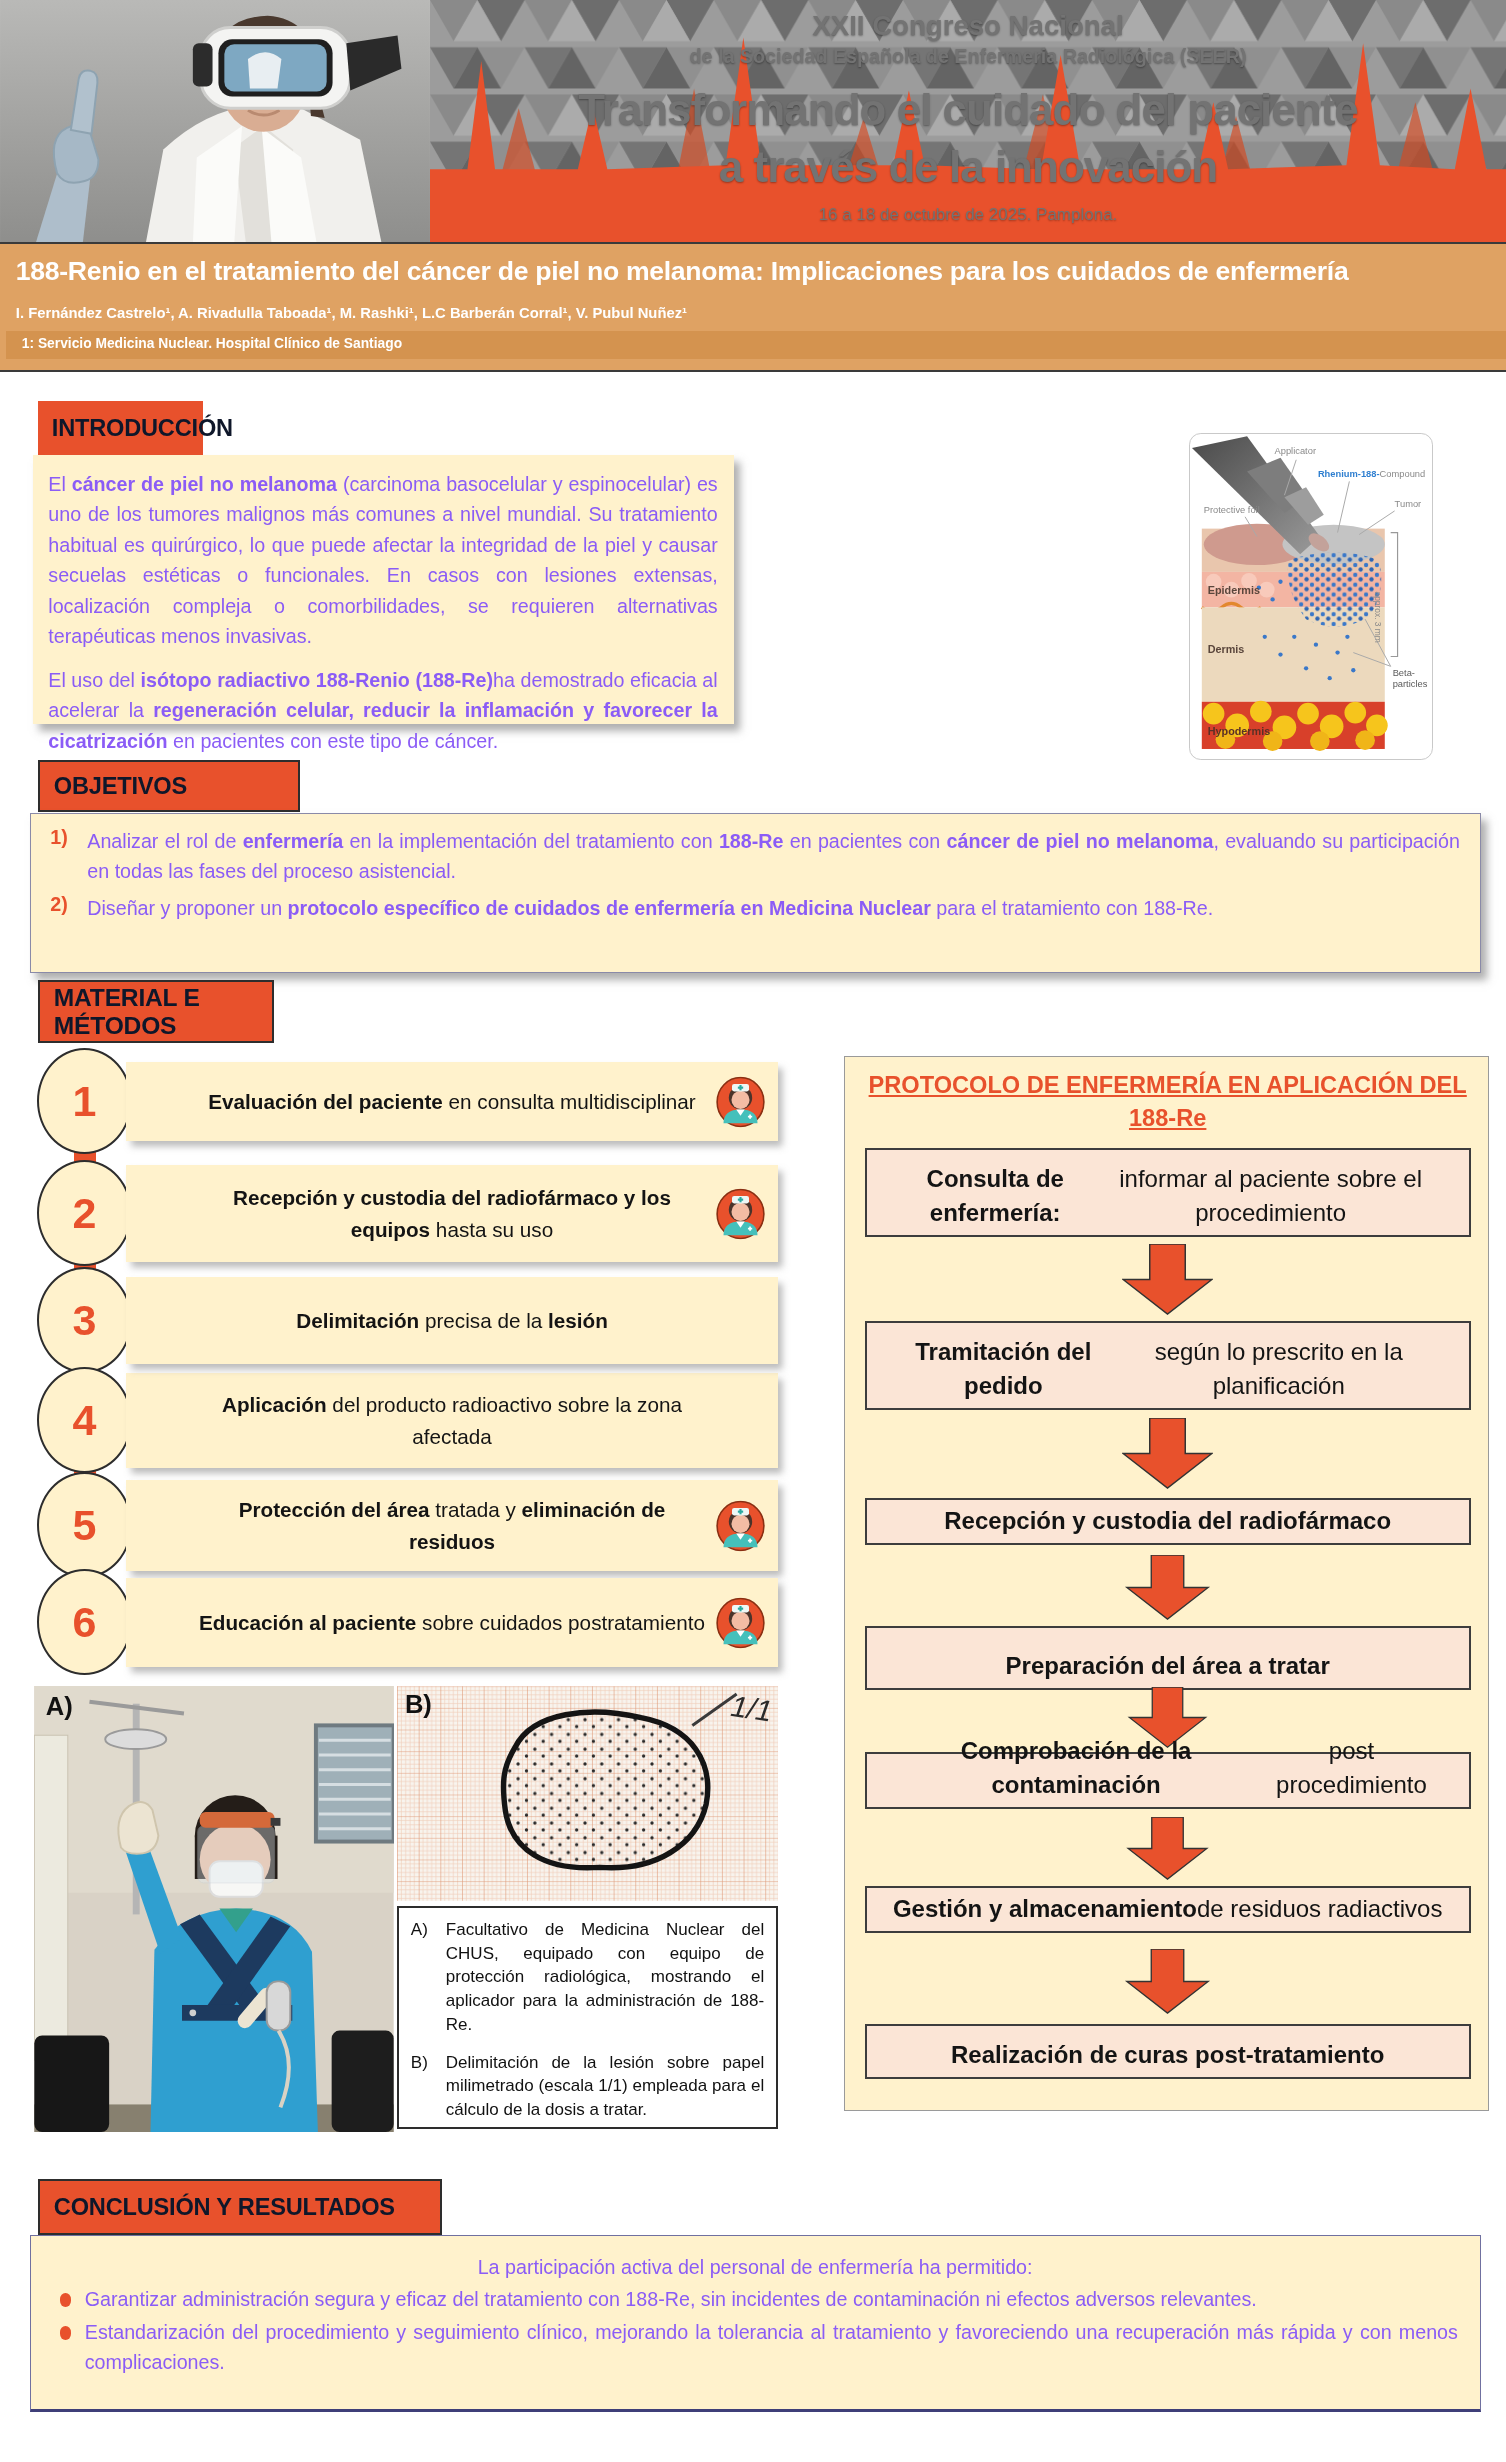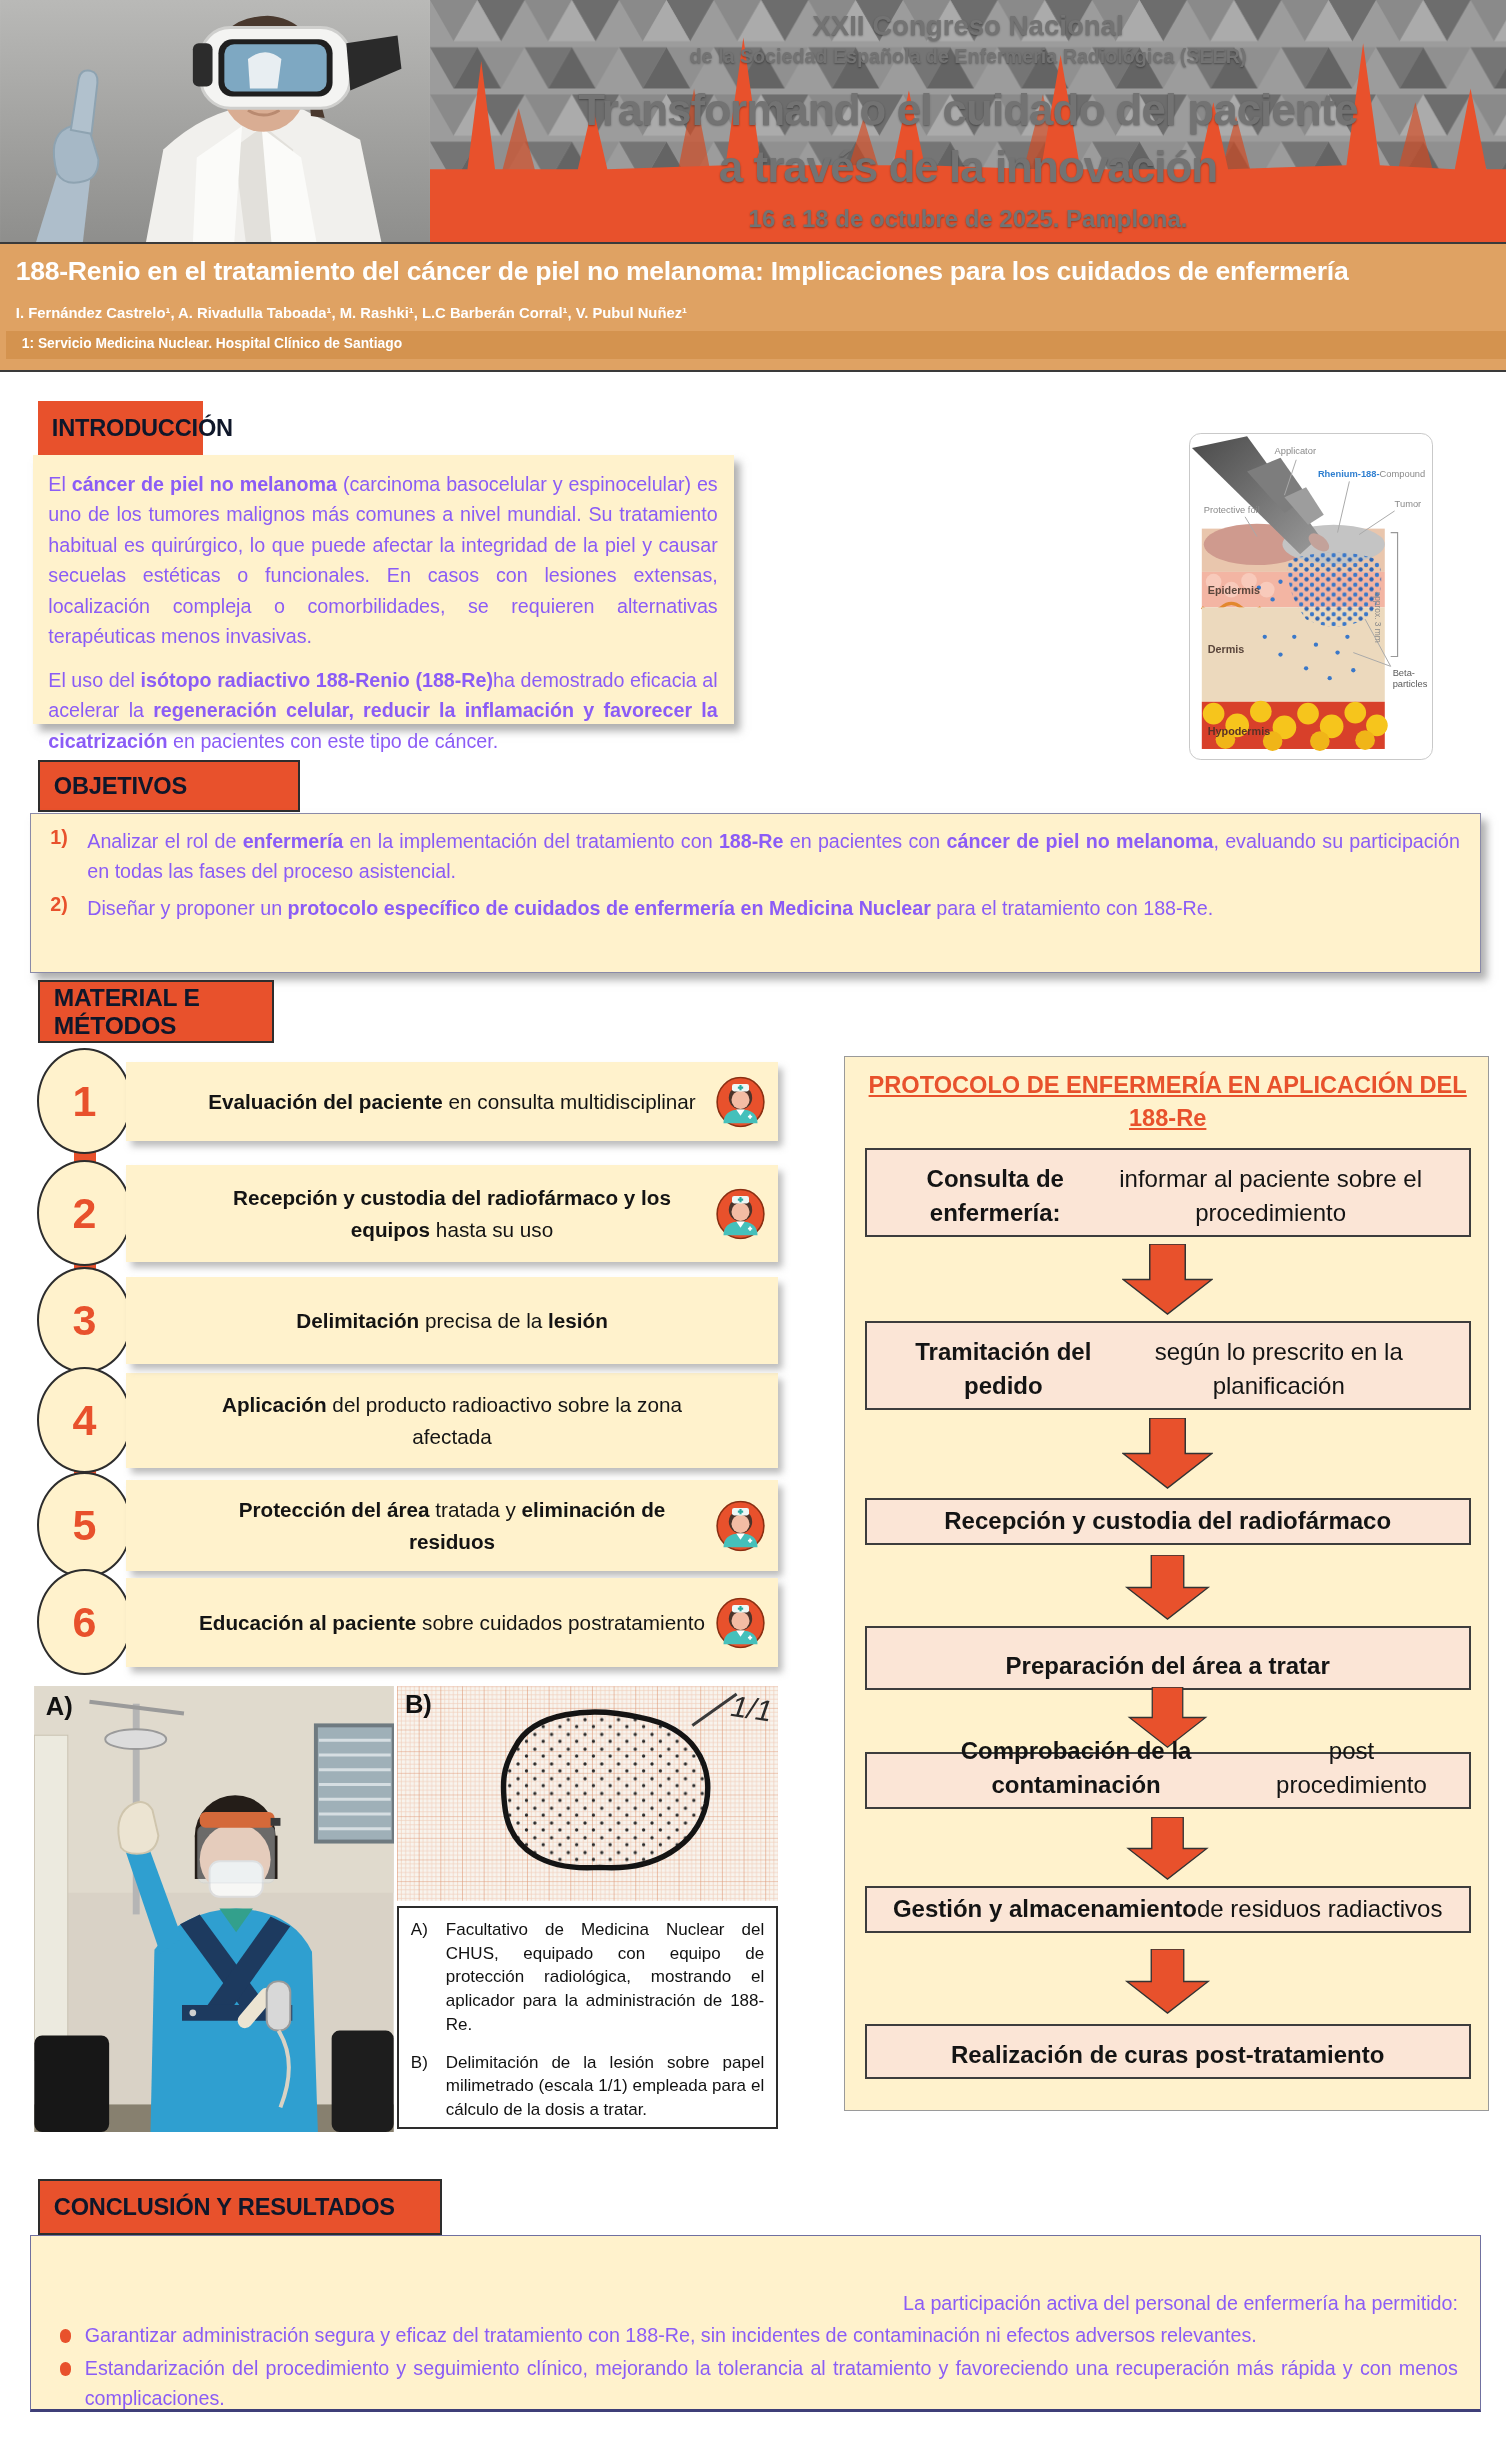--- a/index.html
+++ b/index.html
@@ -95,21 +95,21 @@
         </pattern>
       </defs>
       <rect width="1092" height="248" fill="url(#tri)"></rect>
       <polygon fill="#D6481F" opacity="0.65" points="0,248 0,190 70,186 90,110 110,186 250,182 268,90 286,182 420,186 440,120 460,186 600,182 622,96 644,182 800,186 818,118 836,186 980,182 1000,104 1020,182 1092,186 1092,248"></polygon>
       <polygon fill="#E8512C" points="0,248 0,172 38,172 52,62 66,172 150,172 165,108 180,172 300,168 318,38 336,168 470,168 486,92 502,168 620,172 640,56 660,172 780,172 795,104 810,172 930,168 947,44 964,168 1040,172 1056,90 1072,172 1092,172 1092,248"></polygon>
     </svg>
     <div class="abs banner-text" style="top:9.9px;font-size:27.6px;font-weight:bold;">XXII Congreso Nacional</div>
     <div class="abs banner-text" style="top:45px;font-size:19.7px;font-weight:bold;">de la Sociedad Española de Enfermeria Radiológica (SEER)</div>
     <div class="abs banner-text" style="top:85px;font-size:44px;font-weight:bold;letter-spacing:-1px;">Transformando el cuidado del paciente</div>
     <div class="abs banner-text" style="top:142px;font-size:44px;font-weight:bold;letter-spacing:-1px;">a través de la innovación</div>
-    <div class="abs banner-text" style="top:205px;font-size:24px;font-weight:bold;text-align:center;">16 a 18 de octubre de 2025. Pamplona.</div>
+    <div class="abs banner-text" style="top:205px;font-size:17px;font-weight:normal;text-align:center;">16 a 18 de octubre de 2025. Pamplona.</div>
   </div>
 
   <div class="abs dark-line" style="left:0;top:242px;width:1506px;height:2px;"></div>
 
   <div class="abs band" style="left:0;top:244px;width:1506px;height:126px;">
     <div class="abs poster-title" style="left:15.8px;top:11.8px;width:1478px;">188-Renio en el tratamiento del cáncer de piel no melanoma: Implicaciones para los cuidados de enfermería</div>
     <div class="abs authors" style="left:15.8px;top:61px;width:1379px;">I. Fernández Castrelo¹, A. Rivadulla Taboada¹, M. Rashki¹, L.C Barberán Corral¹, V. Pubul Nuñez¹</div>
     <div class="abs affil-band" style="left:0;top:87px;width:1506px;height:27.6px;margin-left:6px;">
       <div class="abs affil" style="left:15.8px;top:4.9px;">1: Servicio Medicina Nuclear. Hospital Clínico de Santiago</div>
     </div>
@@ -436,21 +436,21 @@
       <span class="cap-text">Facultativo de Medicina Nuclear del CHUS, equipado con equipo de protección radiológica, mostrando el aplicador para la administración de 188-Re.</span>
     </div>
     <div class="cap-entry" style="margin-top:13.8px;">
       <span class="cap-num">B)</span>
       <span class="cap-text">Delimitación de la lesión sobre papel milimetrado (escala 1/1) empleada para el cálculo de la dosis a tratar.</span>
     </div>
   </div>
 
   <div class="abs sec-header bordered" style="left:38px;top:2179px;width:404px;height:56px;">CONCLUSIÓN Y RESULTADOS</div>
   <div class="abs" style="left:29.6px;top:2235px;width:1451px;height:177px;background:#FFF2CC;border:1px solid #7070a0;border-bottom:3.9px solid #3F3F78;padding:15.8px 21.7px;">
-    <div class="body-text" style="text-align:right;margin-top:36px;">La participación activa del personal de enfermería ha permitido:</div>
+    <div class="body-text" style="text-align:center;">La participación activa del personal de enfermería ha permitido:</div>
     <div class="bullet-row">
       <span class="bullet-dot"></span>
       <div class="body-text" style="flex:1;">Garantizar administración segura y eficaz del tratamiento con 188-Re, sin incidentes de contaminación ni efectos adversos relevantes.</div>
     </div>
     <div class="bullet-row">
       <span class="bullet-dot"></span>
       <div class="body-text" style="flex:1;">Estandarización del procedimiento y seguimiento clínico, mejorando la tolerancia al tratamiento y favoreciendo una recuperación más rápida y con menos complicaciones.</div>
     </div>
   </div>
 

